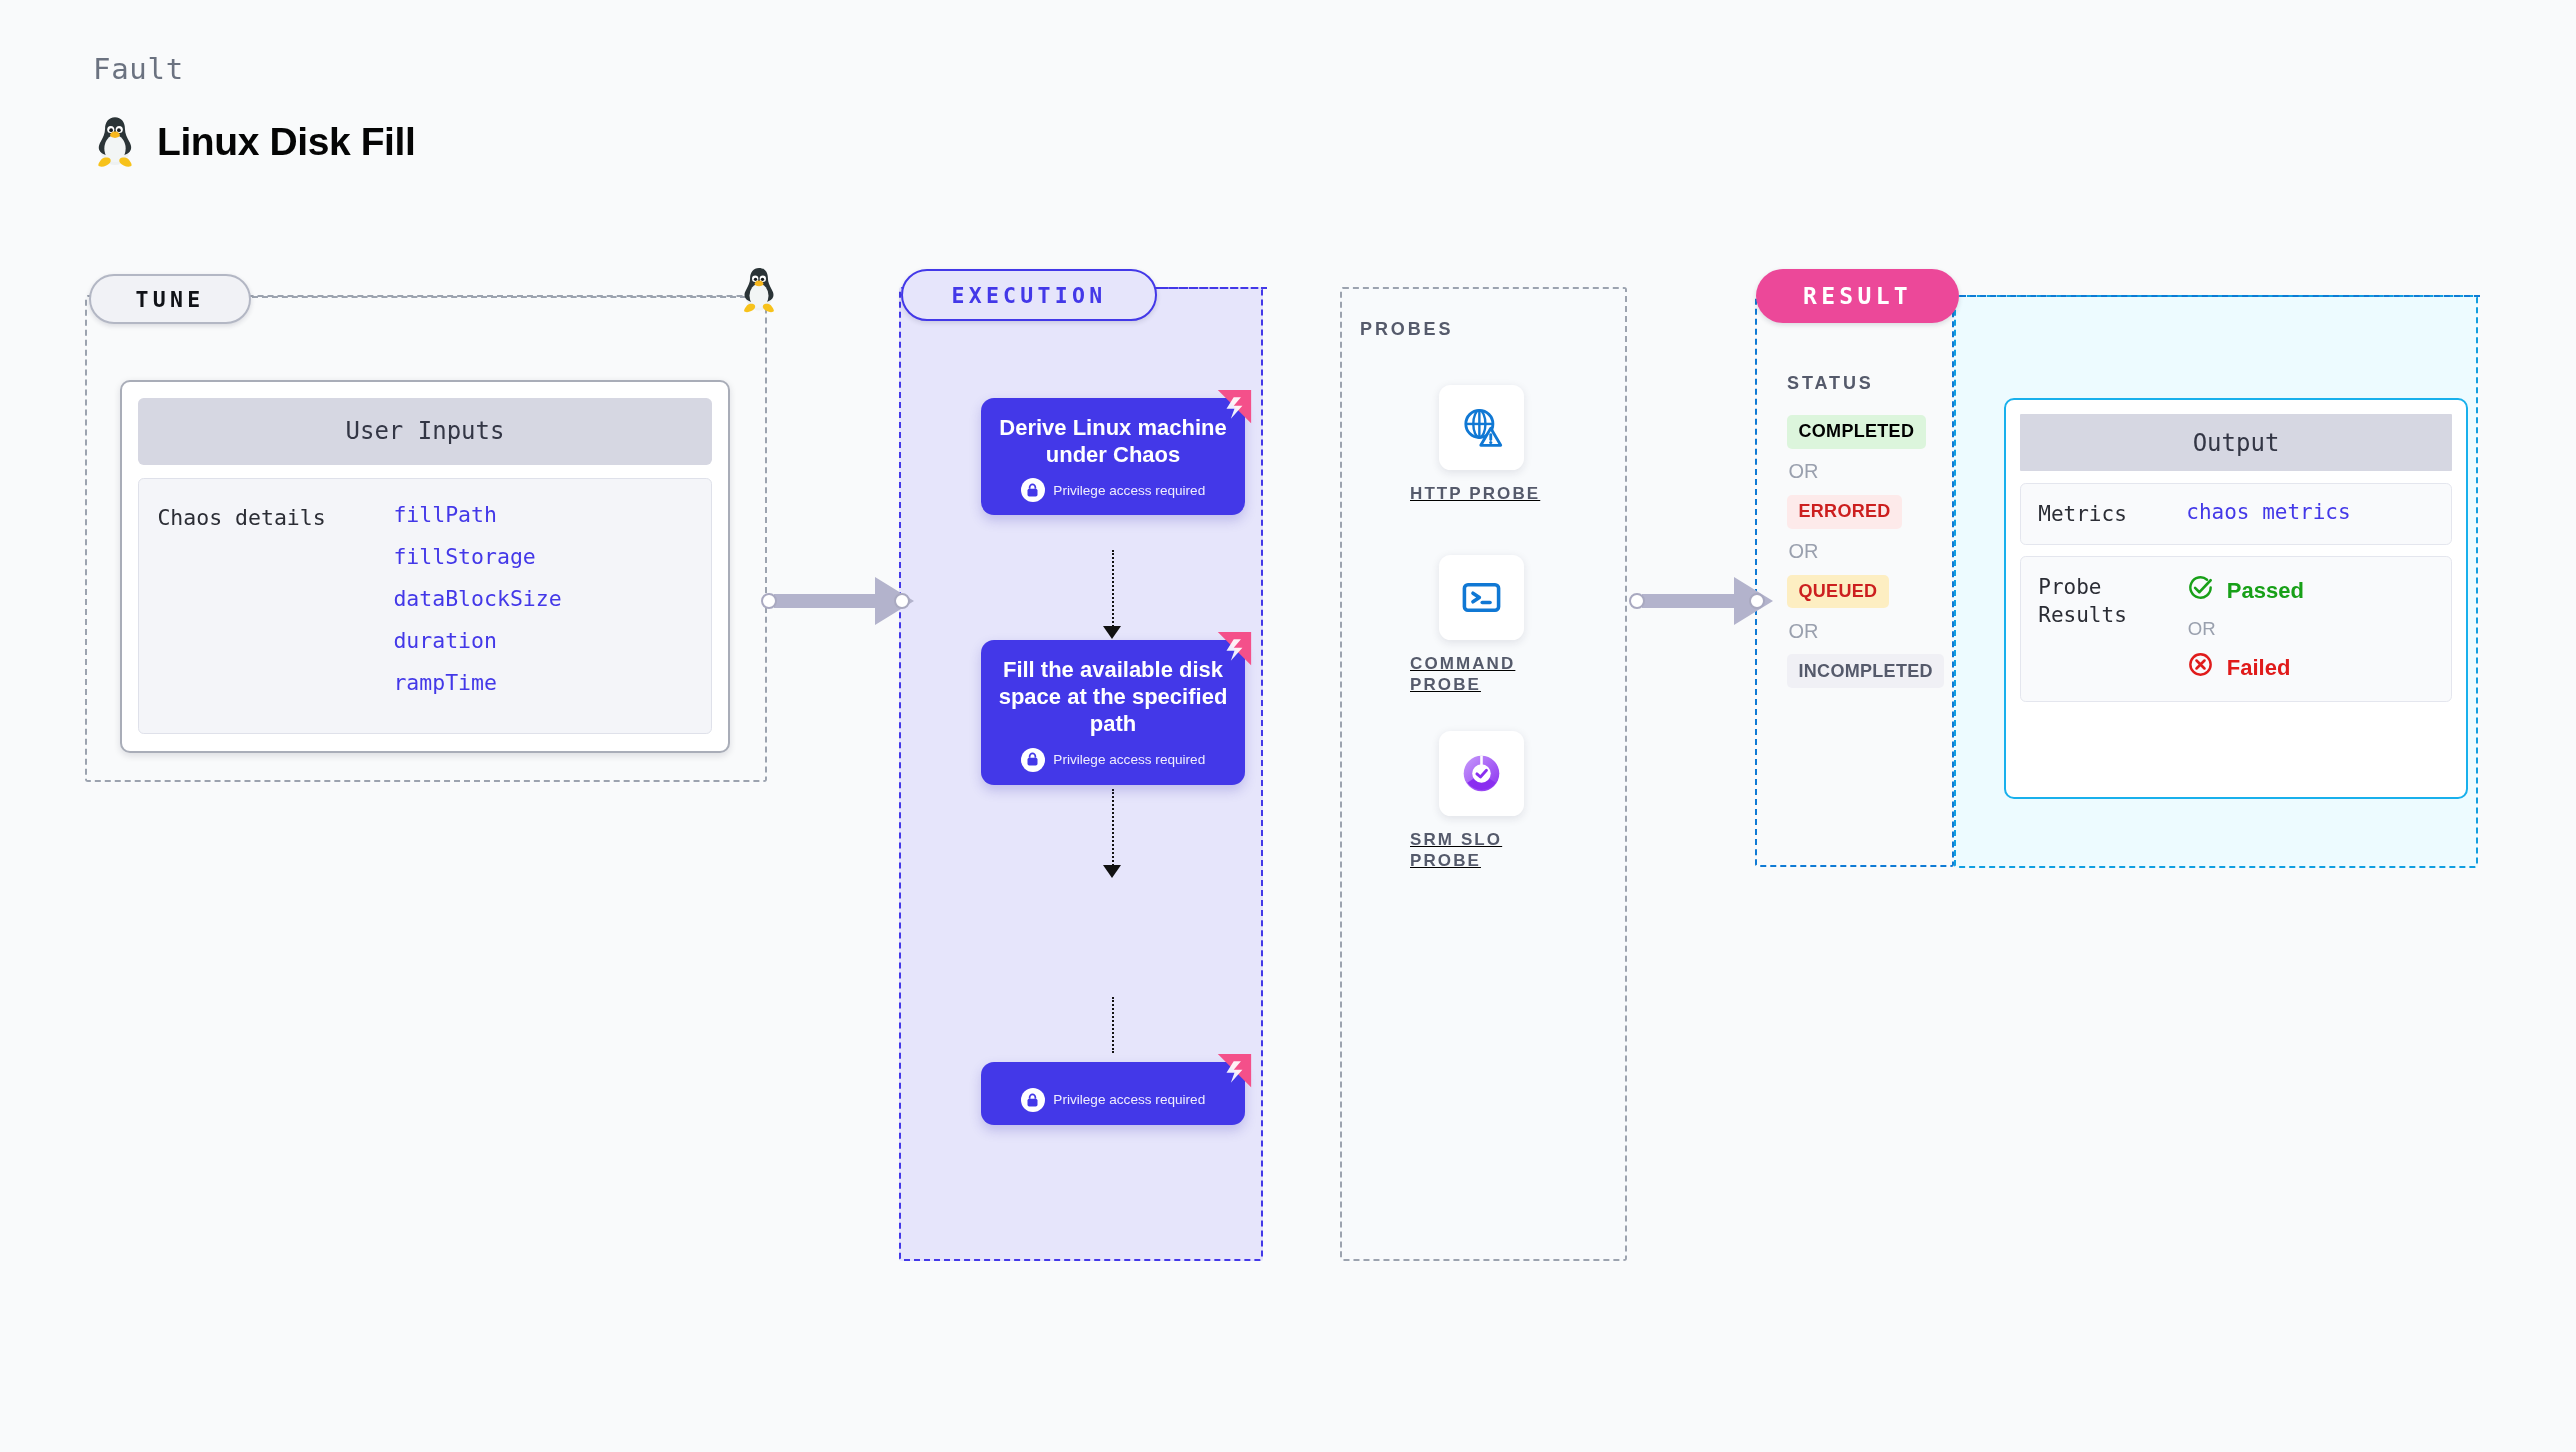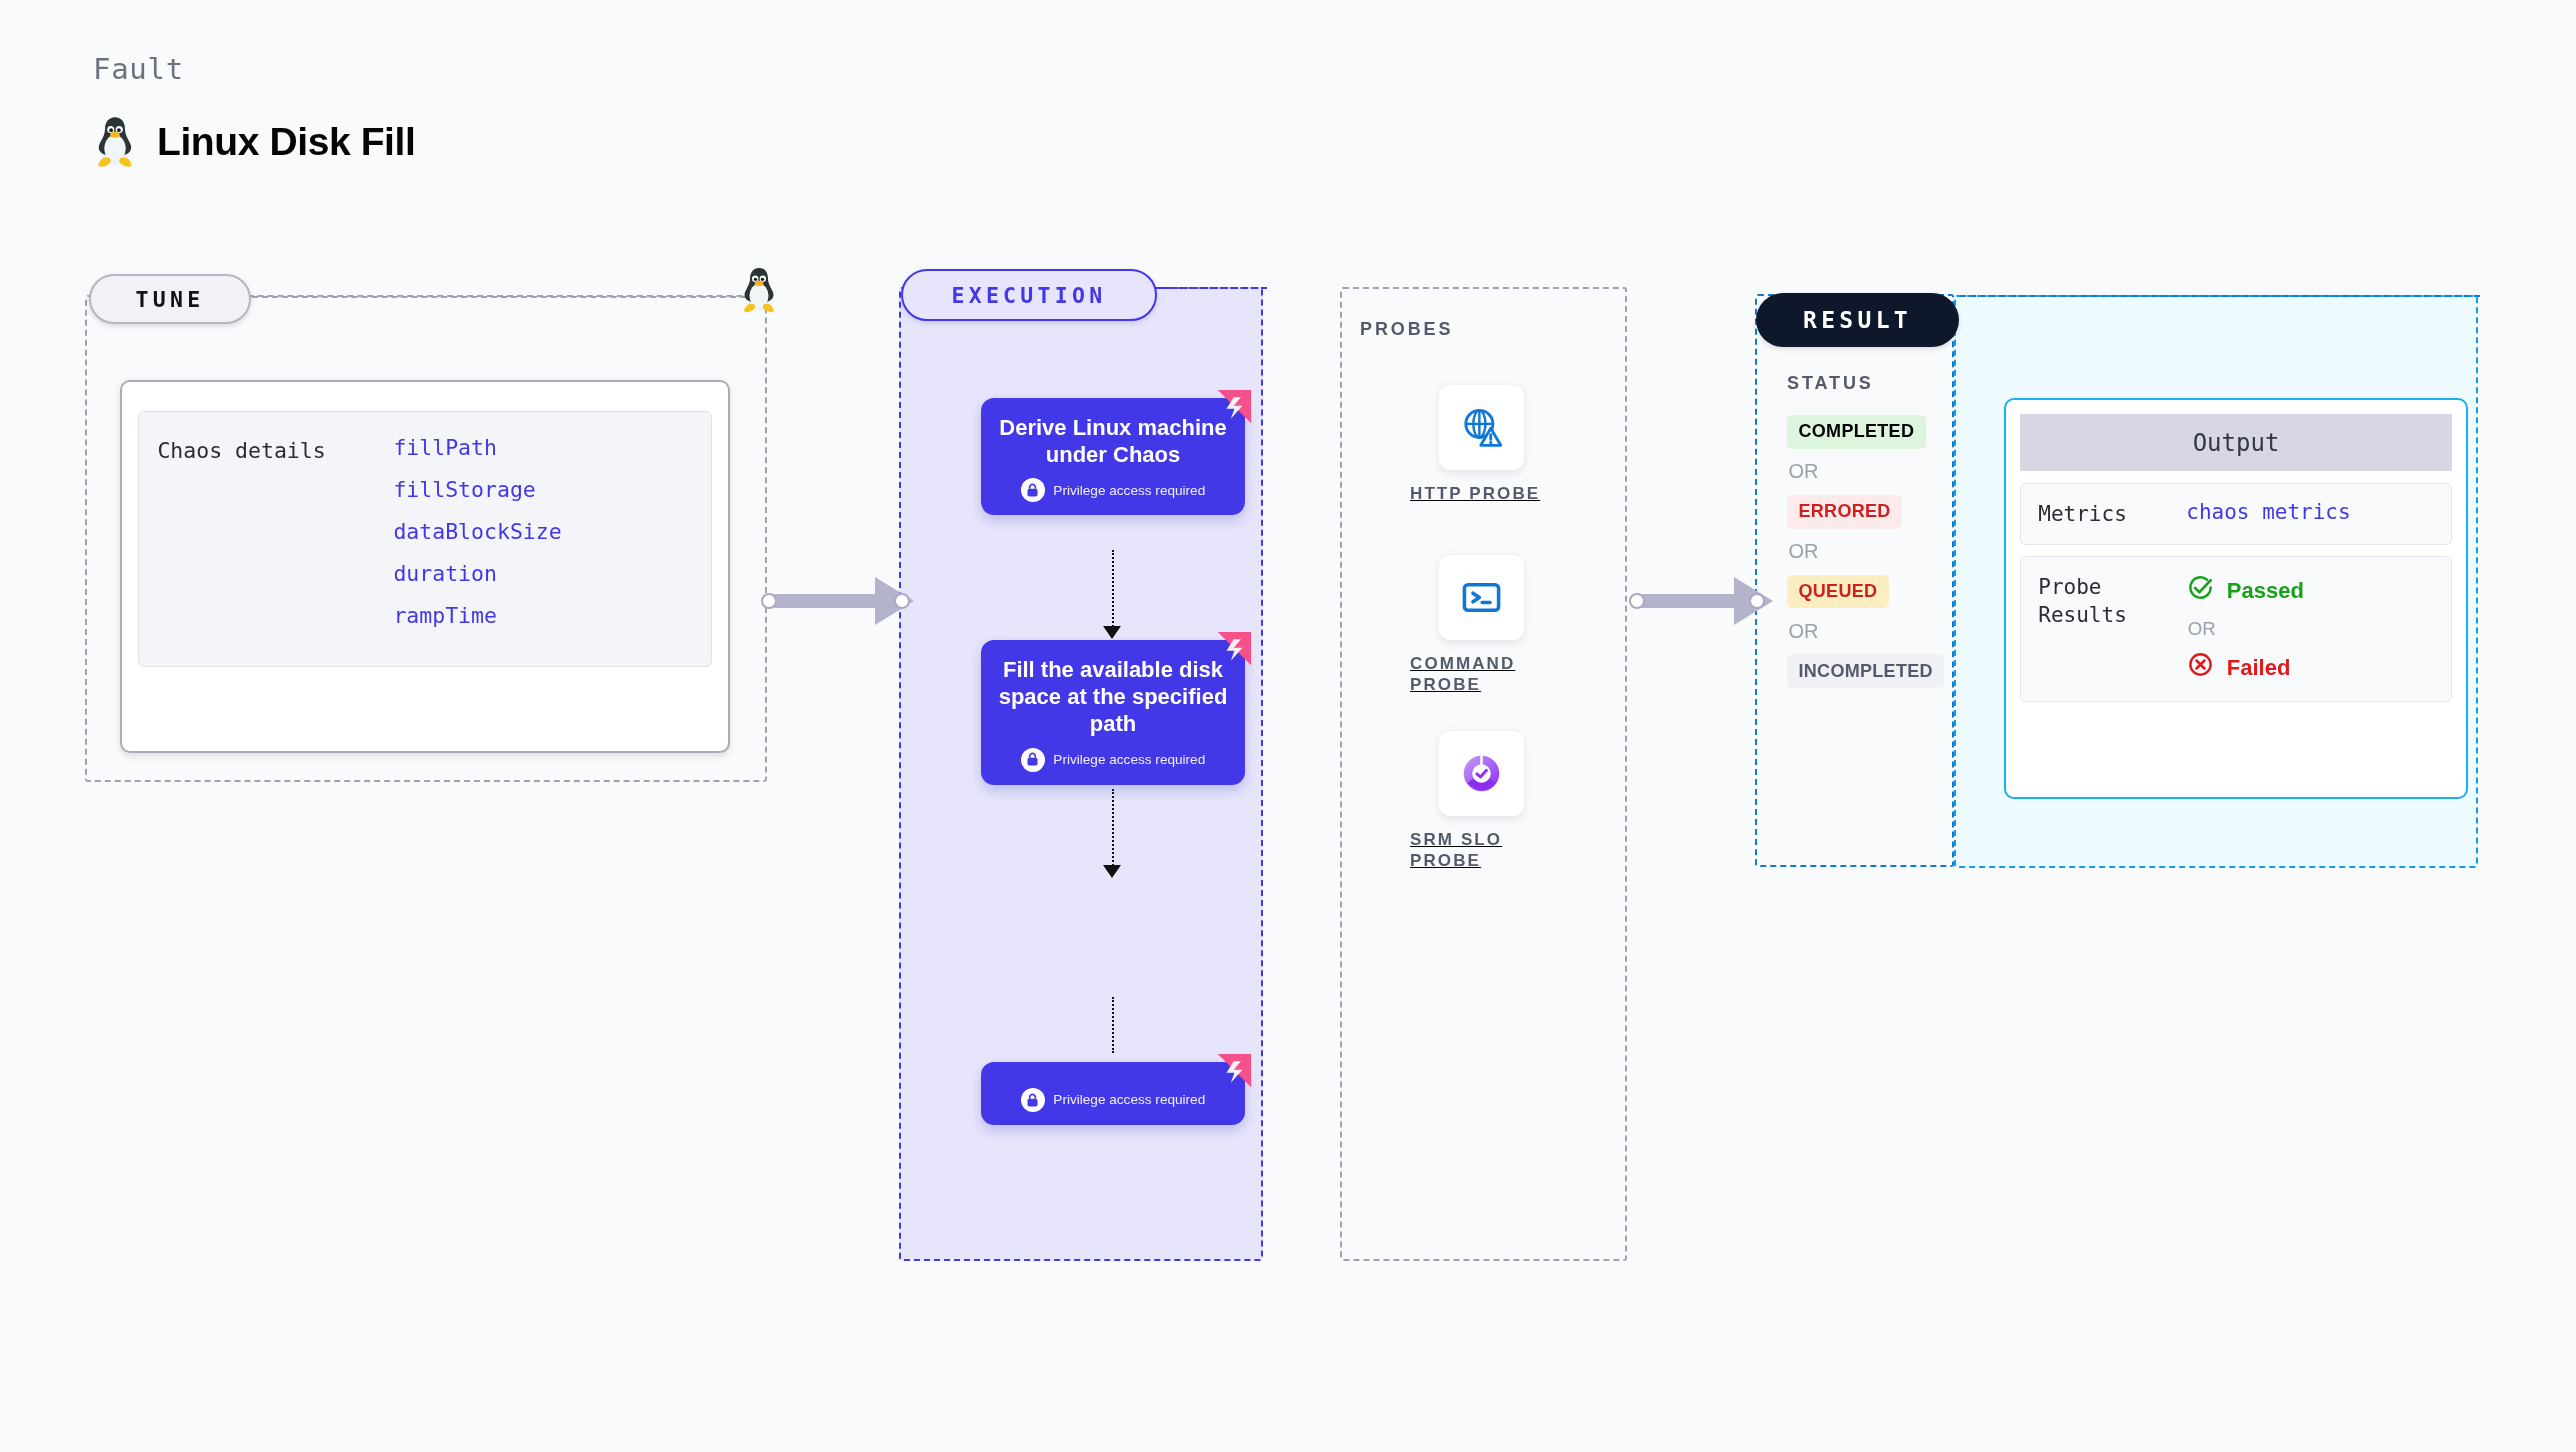--- a/index.html
+++ b/index.html
@@ -55,21 +55,21 @@
   .pill-tune {
     left: 89px; top: 274px; width: 162px; height: 50px;
     background: #f1f2f6; border: 2.1px solid #b3b7c4; color: #111318; font-size: 21.5px;
   }
   .pill-exec {
     left: 901px; top: 269px; width: 256px; height: 52px;
     background: #e6e5fb; border: 2.9px solid #4338e8; color: #4338e8; font-size: 21.5px;
   }
   .pill-result {
     left: 1756px; top: 269px; width: 203px; height: 54px;
-    background: #0f172a; border: none; color: #ffffff; font-size: 23px; margin-top: 24px;
+    background: #ec4899; border: none; color: #ffffff; font-size: 23px;
   }
 
   
   .tune-card {
     position: absolute; left: 120px; top: 380px; width: 610px; height: 373px;
     background: #ffffff; border: 2.1px solid #a9adb8; border-radius: 10px;
     box-shadow: 0 2.9px 7.2px rgba(20,20,40,0.12);
     padding: 15.8px;
   }
   .card-head {
@@ -270,20 +270,21 @@
         <circle cx="37" cy="20" r="5" fill="#ffffff"></circle>
       <circle cx="25.5" cy="21" r="2.6" fill="#14191b"></circle>
         <circle cx="36.5" cy="21" r="2.6" fill="#14191b"></circle>
       <path d="M31 23c-4 0-7 3-7 5s3 4 7 4 7-2 7-4-3-5-7-5z" fill="#f7b71d"></path>
       <path d="M12 62c-4 5-6 9-3 10 4 2 12-1 15-5 2-3 1-6-2-7-4-1-8 0-10 2z" fill="#f7c21b"></path>
       <path d="M50 62c4 5 6 9 3 10-4 2-12-1-15-5-2-3-1-6 2-7 4-1 8 0 10 2z" fill="#f7c21b"></path>
     </svg>
   </div>
 
   <div class="tune-card">
+    <div class="card-head">User Inputs</div>
     <div class="card-body">
       <div class="kv-label">Chaos details</div>
       <div class="kv-vals">
         <div class="kv-val">fillPath</div>
         <div class="kv-val">fillStorage</div>
         <div class="kv-val">dataBlockSize</div>
         <div class="kv-val">duration</div>
         <div class="kv-val">rampTime</div>
       </div>
     </div>

